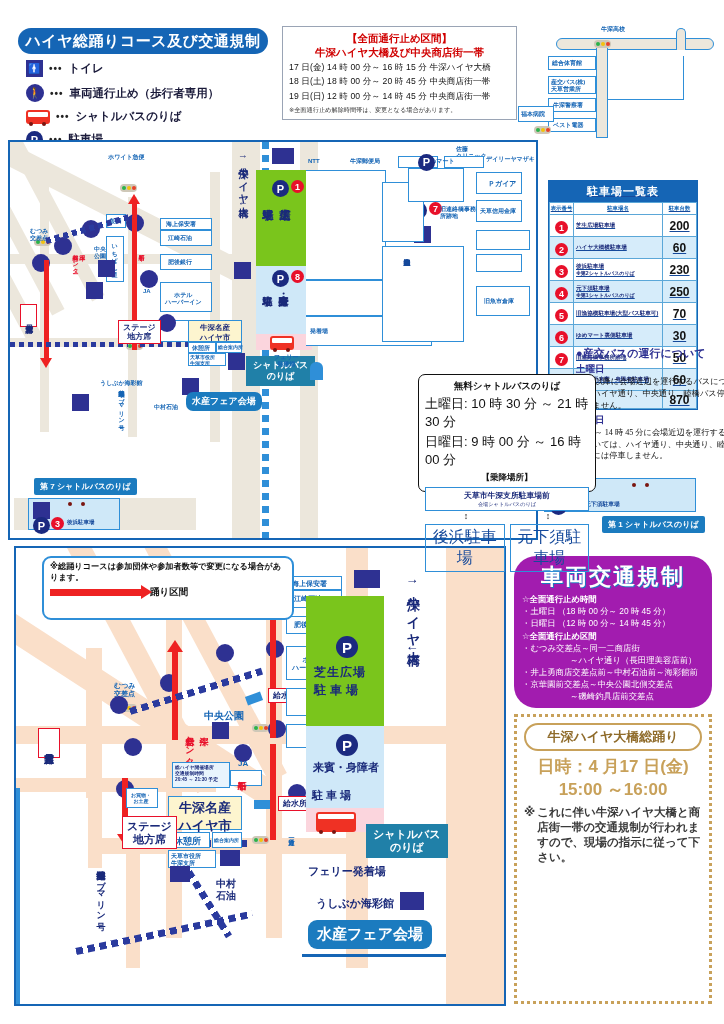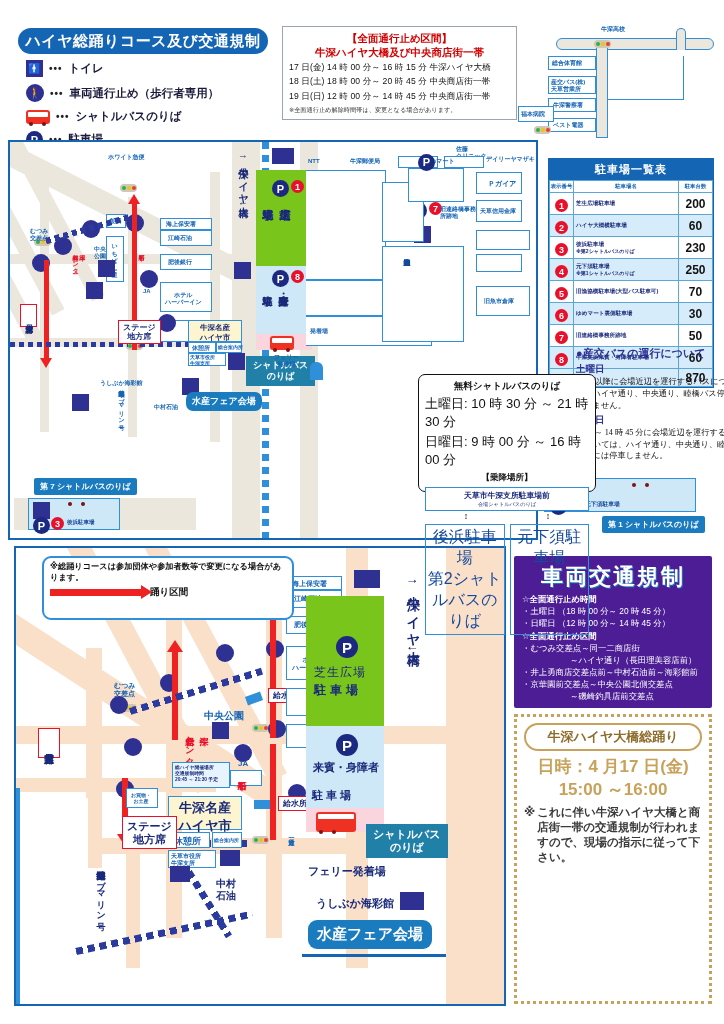--- a/index.html
+++ b/index.html
@@ -132,22 +132,22 @@
   .sb-card {
     border:1.5px solid #2f8fd8; text-align:center; padding:2px 3px; margin-top:3px; background:#fff;
   }
   .sb-card .a { font-size:7.8px; color:#1a2a7a; font-weight:bold; }
   .sb-card .b { font-size:5.2px; color:#1a2a7a; }
   .sb-two { display:flex; gap:5px; margin-top:3px; }
   .sb-two > div { flex:1; border:1.5px solid #2f8fd8; text-align:center; padding:2px 1px; }
 
   
   #parking-table {
-    left: 548px; top: 158px; width: 166px;
-    border:1.5px solid #1565b5; background:#fff;
+    left: 548px; top: 180px; width: 150px;
+    border:1.5px solid #1565b5; background:#fff;text-decoration:underline;
   }
   #parking-table .hdr {
     background:#1565b5; color:#fff; text-align:center; font-weight:bold;
     font-size:11px; padding:3px 0; letter-spacing:1px;
   }
   #parking-table table { width:100%; border-collapse:collapse; }
   #parking-table th {
     background:#fff; color:#1565b5; font-size:5.4px; font-weight:bold;
     border:1px solid #5ba7d8; padding:2px 0;
   }
@@ -162,21 +162,21 @@
 
   
   #bus-info { left: 576px; top: 346px; width: 172px; font-family: Liberation Serif, serif; }
   #bus-info .hd { font-weight:bold; font-size:11px; color:#2e3192; }
   #bus-info .day { font-weight:bold; font-size:9.5px; color:#2e3192; margin-top:2px; }
   #bus-info .bd { font-size:8.2px; color:#111; line-height:1.45; }
 
   
   #traffic-box {
     left: 514px; top: 556px; width: 198px; height: 152px;
-    background:#4c1d95; border-radius:2px; padding:6px 8px;
+    background:#a21caf; border-radius:22px; padding:6px 8px;
   }
   #traffic-box .t {
     text-align:center; color:#fff; font-weight:bold; font-size:22px;
     letter-spacing:2px; text-shadow: 1px 1px 0 #1b7bbf;
   }
   #traffic-box .star { color:#fff; font-size:8.4px; font-weight:bold; margin-top:2px; }
   #traffic-box .item { color:#fff; font-size:8.4px; margin-top:1px; }
   #traffic-box .item.ind { padding-left:48px; }
 
   
@@ -472,21 +472,20 @@
     <div class="a">天草市牛深支所駐車場前</div>
     <div class="b">会場シャトルバスのりば</div>
   </div>
   <div style="display:flex;justify-content:space-around;font-size:9px;color:#111;">
     <span>↕</span>
     <span>↕</span>
   </div>
   <div class="sb-two">
     <div>
       <div class="a">後浜駐車場</div>
-      <div class="b">第2シャトルバスのりば</div>
     </div>
     <div>
       <div class="a">元下須駐車場</div>
     </div>
   </div>
 </div>
 
 <div class="abs" id="parking-table">
   <div class="hdr">駐車場一覧表</div>
   <table>
@@ -694,21 +693,21 @@
 
   <div class="redbox" style="left:22px;top:180px;padding:8px 4px;font-size:10px;"><span class="vlbl">審査員席</span></div>
 
   <div class="abs" style="left:156px;top:214px;width:58px;height:26px;background:#e8f4fd;border:1px solid #2f8fd8;font-size:4.8px;color:#1a2a7a;font-weight:bold;padding:2px;white-space:pre;line-height:1.3;">総ハイヤ開催場所
 交通規制時間
 20:45 ～ 21:30 予定</div>
 
   <div class="abs ico ico-wc" style="left:338px;top:22px;width:26px;height:18px;"></div>
   <div class="green" style="left:290px;top:48px;width:78px;height:130px;"></div>
   <div class="abs ico ico-p" style="left:320px;top:88px;width:22px;height:22px;font-size:15px;">P</div>
-  <div class="abs" style="left:298px;top:116px;font-size:12px;font-weight:normal;color:#1a2a7a;letter-spacing:1px;">芝生広場</div>
+  <div class="abs" style="left:298px;top:116px;font-size:12px;font-weight:bold;color:#1a2a7a;letter-spacing:1px;">芝生広場</div>
   <div class="abs" style="left:298px;top:134px;font-size:12px;font-weight:bold;color:#1a2a7a;letter-spacing:4px;">駐車場</div>
 
   <div class="lblue" style="left:290px;top:178px;width:78px;height:82px;"></div>
   <div class="abs ico ico-p" style="left:320px;top:186px;width:22px;height:22px;font-size:15px;">P</div>
   <div class="abs" style="left:296px;top:212px;font-size:11px;font-weight:bold;color:#1a2a7a;width:68px;line-height:1.35;text-align:center;">来賓・身障者</div>
   <div class="abs" style="left:296px;top:240px;font-size:11px;font-weight:bold;color:#1a2a7a;letter-spacing:3px;">駐車場</div>
 
   <div class="pinkbx" style="left:290px;top:260px;width:78px;height:24px;"></div>
   <div class="abs ico-bus" style="left:300px;top:264px;width:40px;height:20px;"></div>
   <div class="pill-teal" style="left:350px;top:276px;white-space:pre;font-size:11px;">シャトルバス

